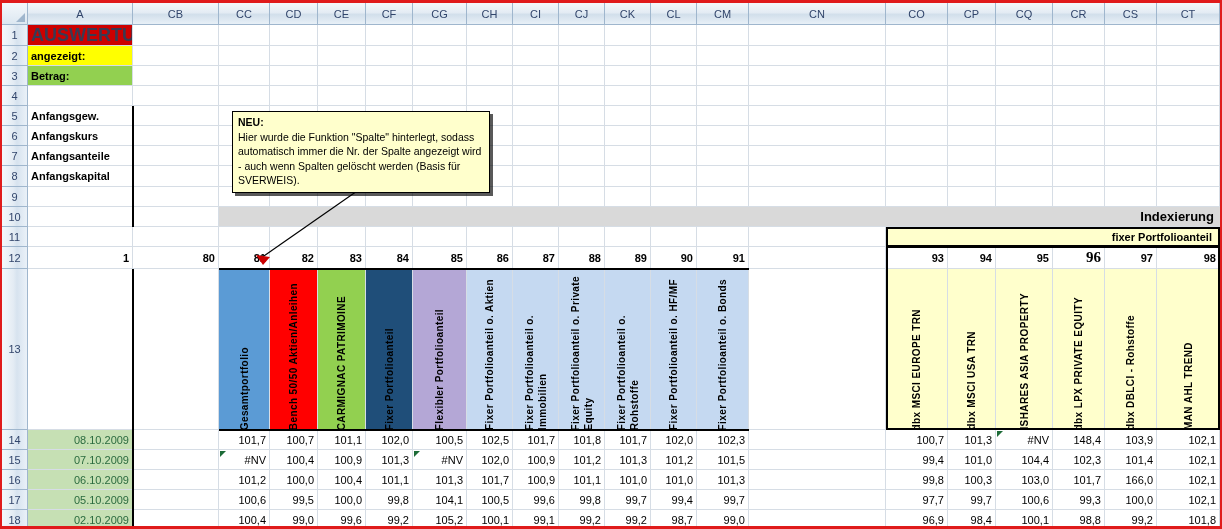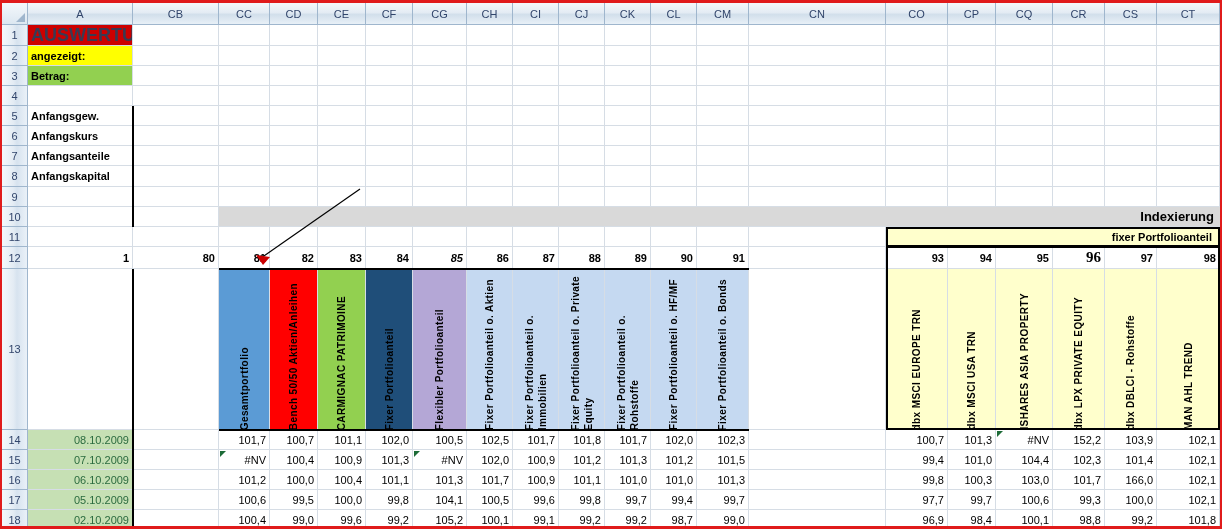--- a/index.html
+++ b/index.html
@@ -427,21 +427,21 @@
       <div class="cell bold" style="left: 26px; top: 143px; width: 105px; height: 20px; color: rgb(0, 0, 0); font-size: 11px;">Anfangsanteile</div>
       <div class="cell bold" style="left: 26px; top: 163px; width: 105px; height: 21px; color: rgb(0, 0, 0); font-size: 11px;">Anfangskapital</div>
       <div class="cell" style="left: 217px; top: 204px; width: 1001px; height: 20px; background: rgb(217, 217, 217); justify-content: flex-end; font-weight: bold; font-size: 13px; padding-right: 6px; border-right: none;">Indexierung</div>
       <div class="cell" style="left: 884px; top: 224px; width: 334px; height: 20px; background: rgb(255, 255, 204); justify-content: flex-end; font-weight: bold; font-size: 11px; padding-right: 6px; border: 2px solid rgb(0, 0, 0); z-index: 20;">fixer Portfolioanteil</div>
       <div class="cell num" style="left: 26px; top: 244px; width: 105px; height: 22px;">1</div>
       <div class="cell num" style="left: 131px; top: 244px; width: 86px; height: 22px; font-size: 11px;">80</div>
       <div class="cell num" style="left: 217px; top: 244px; width: 51px; height: 22px; font-size: 11px;">81</div>
       <div class="cell num" style="left: 268px; top: 244px; width: 48px; height: 22px; font-size: 11px;">82</div>
       <div class="cell num" style="left: 316px; top: 244px; width: 48px; height: 22px; font-size: 11px;">83</div>
       <div class="cell num" style="left: 364px; top: 244px; width: 47px; height: 22px; font-size: 11px;">84</div>
-      <div class="cell num" style="left: 411px; top: 244px; width: 54px; height: 22px; font-size: 11px; font-style: italic;">85</div>
+      <div class="cell num" style="left: 411px; top: 244px; width: 54px; height: 22px; font-size: 11px;">85</div>
       <div class="cell num" style="left: 465px; top: 244px; width: 46px; height: 22px; font-size: 11px;">86</div>
       <div class="cell num" style="left: 511px; top: 244px; width: 46px; height: 22px; font-size: 11px;">87</div>
       <div class="cell num" style="left: 557px; top: 244px; width: 46px; height: 22px; font-size: 11px;">88</div>
       <div class="cell num" style="left: 603px; top: 244px; width: 46px; height: 22px; font-size: 11px;">89</div>
       <div class="cell num" style="left: 649px; top: 244px; width: 46px; height: 22px; font-size: 11px;">90</div>
       <div class="cell num" style="left: 695px; top: 244px; width: 52px; height: 22px; font-size: 11px;">91</div>
       <div class="cell num" style="left: 884px; top: 244px; width: 62px; height: 22px; font-size: 11px;">93</div>
       <div class="cell num" style="left: 946px; top: 244px; width: 48px; height: 22px; font-size: 11px;">94</div>
       <div class="cell num" style="left: 994px; top: 244px; width: 57px; height: 22px; font-size: 11px;">95</div>
       <div class="cell num" style="left: 1051px; top: 244px; width: 52px; height: 22px; font-size: 15px; font-family: Liberation Serif, serif;">96</div>
@@ -550,21 +550,21 @@
       <div class="cell num" style="left: 465px; top: 427px; width: 46px; height: 20px; font-weight: normal;">102,5</div>
       <div class="cell num" style="left: 511px; top: 427px; width: 46px; height: 20px; font-weight: normal;">101,7</div>
       <div class="cell num" style="left: 557px; top: 427px; width: 46px; height: 20px; font-weight: normal;">101,8</div>
       <div class="cell num" style="left: 603px; top: 427px; width: 46px; height: 20px; font-weight: normal;">101,7</div>
       <div class="cell num" style="left: 649px; top: 427px; width: 46px; height: 20px; font-weight: normal;">102,0</div>
       <div class="cell num" style="left: 695px; top: 427px; width: 52px; height: 20px; font-weight: normal;">102,3</div>
       <div class="cell num" style="left: 884px; top: 427px; width: 62px; height: 20px; font-weight: normal;">100,7</div>
       <div class="cell num" style="left: 946px; top: 427px; width: 48px; height: 20px; font-weight: normal;">101,3</div>
       <div class="cell num" style="left: 994px; top: 427px; width: 57px; height: 20px; font-weight: normal;">#NV</div>
       <div class="errmark" style="left: 995px; top: 428px;"></div>
-      <div class="cell num" style="left: 1051px; top: 427px; width: 52px; height: 20px; font-weight: normal;">152,2</div>
+      <div class="cell num" style="left: 1051px; top: 427px; width: 52px; height: 20px; font-weight: normal;">148,4</div>
       <div class="cell num" style="left: 1103px; top: 427px; width: 52px; height: 20px; font-weight: normal;">103,9</div>
       <div class="cell num" style="left: 1155px; top: 427px; width: 63px; height: 20px; font-weight: normal;">102,1</div>
       <div class="cell" style="left: 26px; top: 447px; width: 105px; height: 20px;"></div>
       <div class="cell" style="left: 131px; top: 447px; width: 86px; height: 20px;"></div>
       <div class="cell" style="left: 217px; top: 447px; width: 51px; height: 20px;"></div>
       <div class="cell" style="left: 268px; top: 447px; width: 48px; height: 20px;"></div>
       <div class="cell" style="left: 316px; top: 447px; width: 48px; height: 20px;"></div>
       <div class="cell" style="left: 364px; top: 447px; width: 47px; height: 20px;"></div>
       <div class="cell" style="left: 411px; top: 447px; width: 54px; height: 20px;"></div>
       <div class="cell" style="left: 465px; top: 447px; width: 46px; height: 20px;"></div>
@@ -717,14 +717,18 @@
       <div class="blackbox" style="left: 884px; top: 224px; width: 334px; height: 203px;"></div>
       <div class="thickline" style="left: 884px; top: 243px; width: 334px; height: 2px;"></div>
       <div class="thickline" style="left: 217px; top: 265px; width: 530px; height: 2px;"></div>
       <div class="thickline" style="left: 217px; top: 426px; width: 530px; height: 2px;"></div>
       <div class="thickline" style="left: 130px; top: 103px; width: 2px; height: 121px;"></div>
       <div class="thickline" style="left: 130px; top: 266px; width: 2px; height: 261px;"></div>
       <svg id="leader" width="1218" height="523" style="left: 0px; top: 0px;">
         <line x1="358" y1="186" x2="259" y2="255" stroke="#000" stroke-width="1.2"></line>
         <polygon points="254,252 268,254 261,262" fill="#cc0000"></polygon>
       </svg>
+      <div id="callout" style="left: 230px; top: 108px; width: 258px; height: 82px; background: rgb(255, 255, 204);">
+        <b>NEU:</b>
+        <div>Hier wurde die Funktion "Spalte" hinterlegt, sodass automatisch immer die Nr. der Spalte angezeigt wird - auch wenn Spalten gelöscht werden (Basis für SVERWEIS).</div>
+      </div>
     </div>
 </div>
 
 </body></html>

